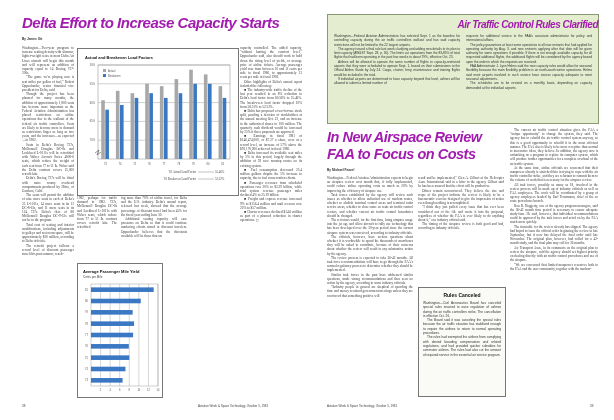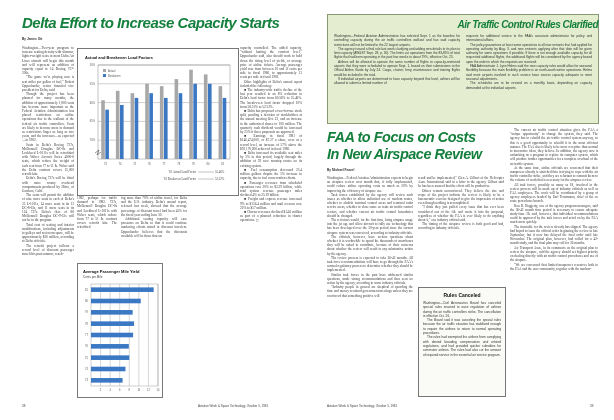--- a/index.html
+++ b/index.html
@@ -1,18 +1,18 @@
 <!DOCTYPE html>
 <html><head>
 <meta charset="utf-8">
 <style>
   html,body{margin:0;padding:0;}
   body{width:614px;height:420px;background:#ffffff;position:relative;overflow:hidden;font-family:"Liberation Serif",serif;color:#2a2a2a;}
   .abs{position:absolute;}
-  .headline{font-family:"Liberation Sans",sans-serif;font-weight:bold;font-style:italic;color:#15803d;letter-spacing:-0.5px;}
+  .headline{font-family:"Liberation Sans",sans-serif;font-weight:bold;font-style:italic;color:#a21caf;letter-spacing:-0.5px;}
   .byline{font-family:"Liberation Sans",sans-serif;font-weight:bold;font-size:3.2px;color:#333;}
   .col{font-size:3.4px;line-height:4.2px;text-align:justify;color:#3a3a3a;overflow:hidden;}
   .col p{margin:0;text-indent:4px;}
   .col p.nb{text-indent:0;}
   .box{border:1px solid #777;background:#fff;}
   .charttitle{font-family:"Liberation Sans",sans-serif;font-weight:bold;font-size:4px;color:#111;}
   .chartsub{font-family:"Liberation Sans",sans-serif;font-size:3px;color:#444;}
   .tick{font-family:"Liberation Sans",sans-serif;font-size:2.6px;fill:#555;}
   .legend{font-family:"Liberation Serif",serif;font-size:3px;fill:#444;}
   .greenbox{background:#e4edcf;border:1px solid #8a9a70;}
@@ -168,22 +168,22 @@
   </div>
   <div class="abs rulestext" style="left:138px;top:19px;width:126px;height:86px;overflow:hidden;">
     <p style="text-indent:0">requests for additional service to the FAA's associate administrator for policy and international affairs.</p>
     <p>The policy guarantees at least some operations to all new entrants that had applied for operating authority by Aug. 3, and new entrants applying after that date will be given authority for some operations if possible. If there is not enough available capacity for all requested additional flights, the additional flights will be considered by the agency based upon the order in which the requests are received.</p>
     <p>FAA Administrator J. Lynn Helms said the new capacity rules would allow for seasonal flexibility because the main flexibility problem is on north-south winter operations. Helms said most airports involved in such service have excess capacity adequate to meet seasonal adjustments.</p>
     <p>The schedules are to be revised on a monthly basis, depending on capacity demanded at the individual airports.</p>
   </div>
 </div>
 
 <div class="abs headline" style="left:327px;top:129px;font-size:14.5px;line-height:17px;">
+  <div>In New Airspace Review</div>
   <div>FAA to Focus on Costs</div>
-  <div>In New Airspace Review</div>
 </div>
 <div class="abs byline" style="left:327px;top:168px;">By Michael Feazel</div>
 
 <div class="abs col" style="left:327px;top:176px;width:86px;height:222px;">
   <p class="nb">Washington—Federal Aviation Administration expects to begin an airspace review next month that, if fully implemented, could reduce airline operating costs as much as 20% by improving the efficiency of airspace use.</p>
   <p>Task forces established by the agency will review such issues as whether to allow unlimited use of random routes, whether to abolish terminal control areas and terminal radar service areas, whether to close some en route air traffic control centers, and whether current air traffic control boundaries should be changed.</p>
   <p>The revisions would, for the first time, bring airspace usage into the jet age and allow aircraft to fully use technology that has been developed over the 30-year period since the current airspace system was conceived, according to industry officials.</p>
   <p>The officials, however, have serious questions about whether it is worthwhile to spend the thousands of man-hours they will be asked to contribute, because of their concerns about whether the review will result in any substantive action by the agency.</p>
   <p>The review process is expected to take 36-42 months. All task force recommendations will have to go through the FAA's normal regulatory process to determine whether they should be implemented.</p>
   <p>Similar task forces in the past have addressed similar questions, made strong recommendations and then seen no action by the agency, according to some industry officials.</p>

